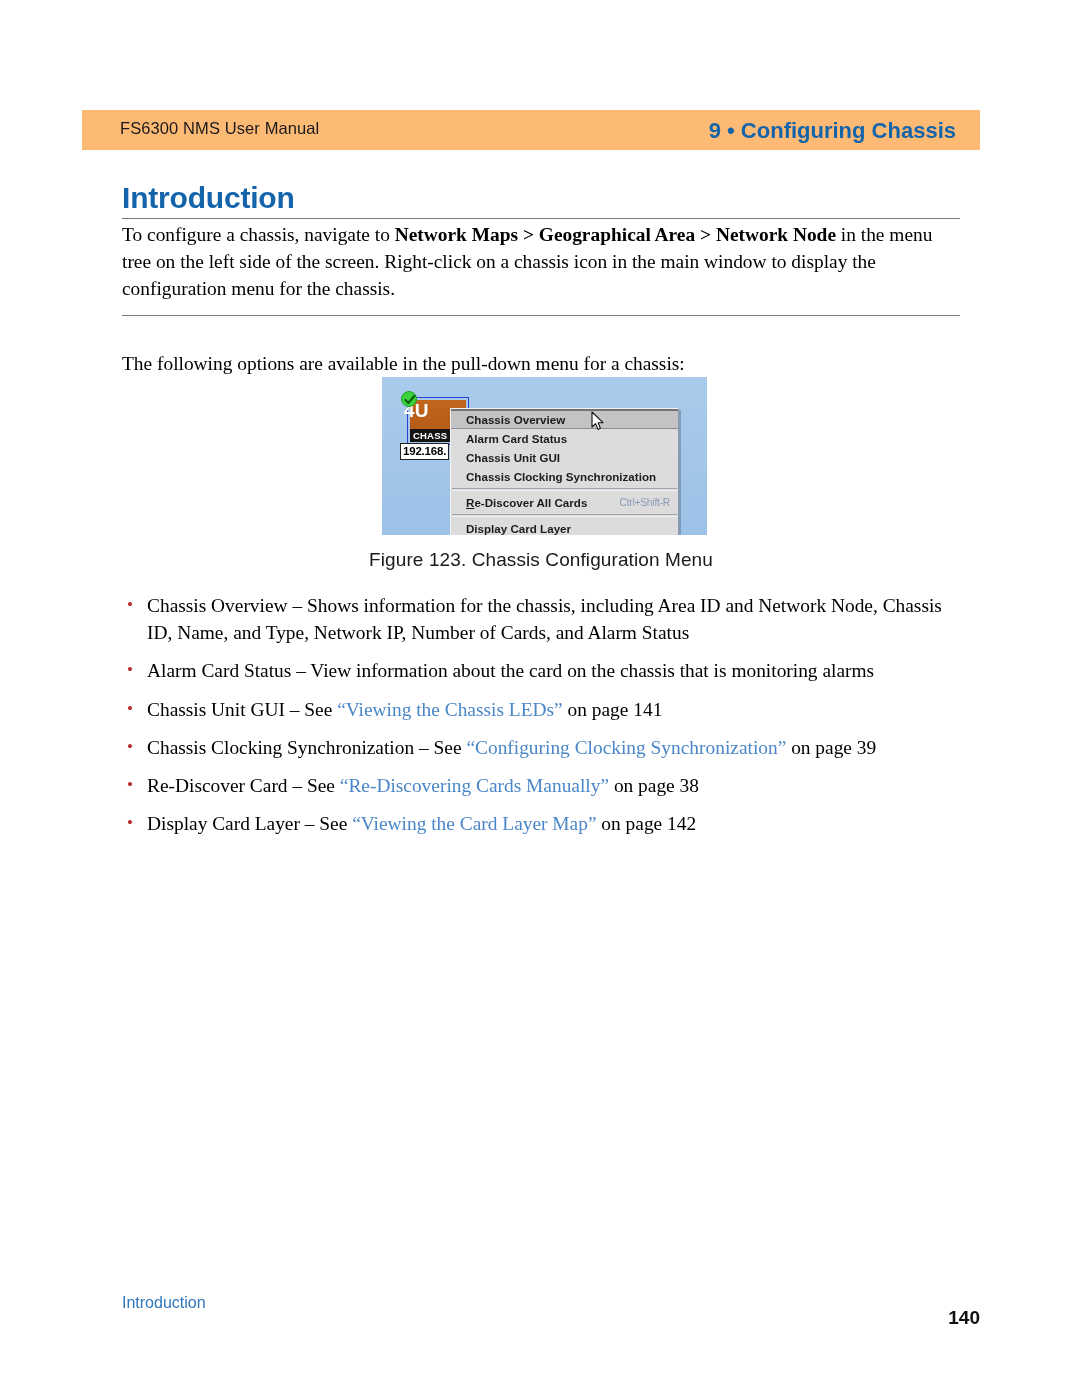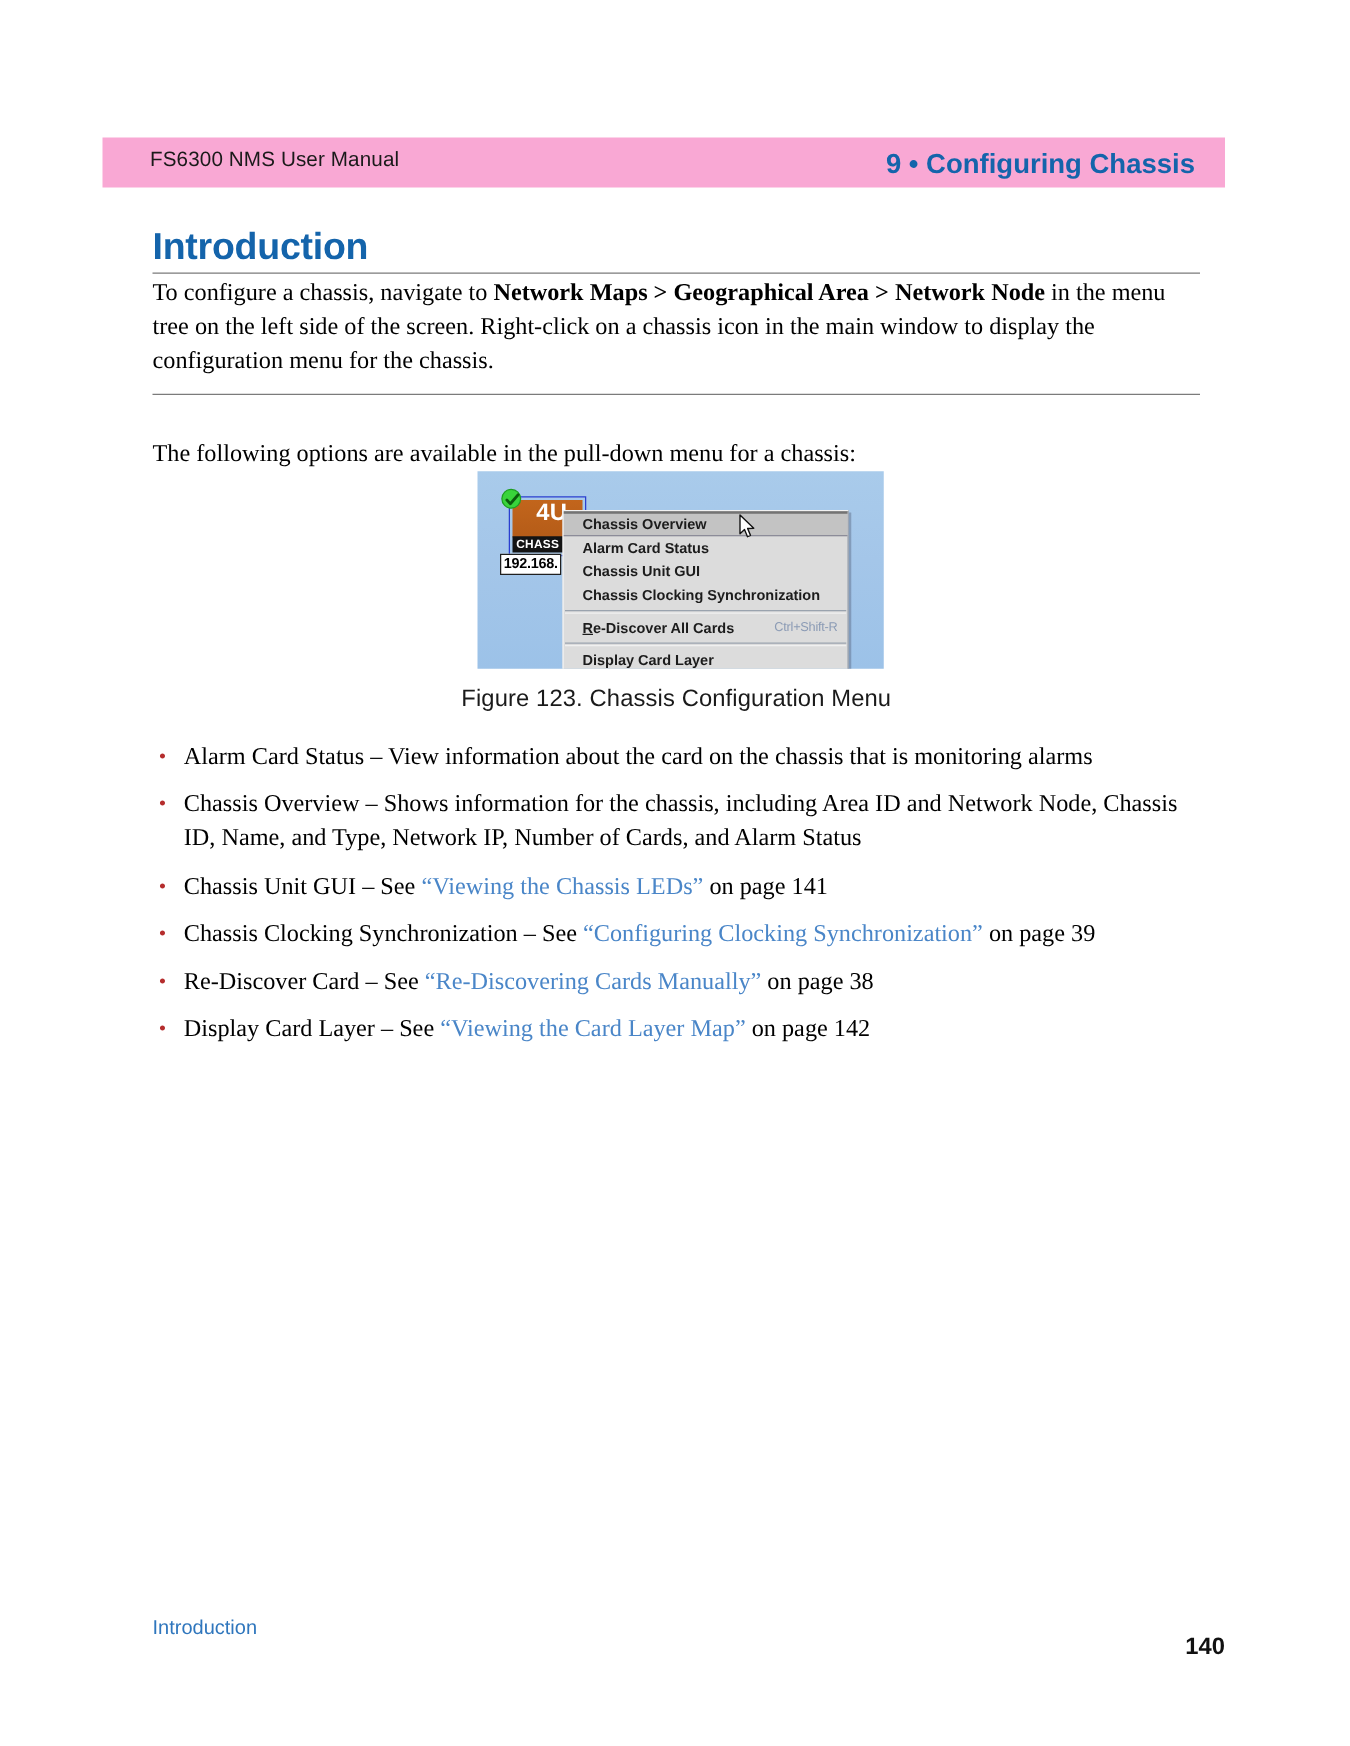--- a/index.html
+++ b/index.html
@@ -23,21 +23,21 @@
     height: 1397px;
   }
 
   
   .header-band {
     position: absolute;
     left: 82px;
     top: 110px;
     width: 898px;
     height: 40px;
-    background: #f9a8d4;
+    background: #fdba74;
   }
   .header-band .hdr-left {
     position: absolute;
     left: 38px;
     top: 9px;
     font-family: "Liberation Sans", sans-serif;
     font-size: 16.5px;
     letter-spacing: 0.1px;
     color: #1a1a1a;
     white-space: nowrap;
@@ -111,21 +111,21 @@
   .node-body {
     position: absolute;
     left: 28px;
     top: 23px;
     width: 56px;
     height: 30px;
     background: linear-gradient(to bottom, #c2651c 0%, #b55c18 100%);
   }
   .node-label {
     position: absolute;
-    left: 47px;
+    left: 22px;
     top: 24px;
     font-family: "Liberation Sans", sans-serif;
     font-size: 19px;
     font-weight: bold;
     color: #ffffff;
     letter-spacing: 0.3px;
     line-height: 1;
   }
   .node-band {
     position: absolute;
@@ -345,22 +345,22 @@
 
     <svg class="cursor-arrow" viewBox="0 0 14 20">
       <path d="M1 1 L1 16 L4.6 12.6 L7 18.4 L9.4 17.3 L7.1 11.8 L12 11.6 Z" fill="#ffffff" stroke="#111111" stroke-width="1.1" stroke-linejoin="round"></path>
     </svg>
   </div>
 
   <div class="fig-caption">Figure 123. Chassis Configuration Menu</div>
 
   <div class="bullets">
 
-  <div class="bullet-row"><span>Alarm Card Status – View information about the card on the chassis that is monitoring alarms</span></div>
-      <div class="bullet-row"><span>Chassis Overview – Shows information for the chassis, including Area ID and Network Node, Chassis ID, Name, and Type, Network IP, Number of Cards, and Alarm Status</span></div>
+  <div class="bullet-row"><span>Chassis Overview – Shows information for the chassis, including Area ID and Network Node, Chassis ID, Name, and Type, Network IP, Number of Cards, and Alarm Status</span></div>
+      <div class="bullet-row"><span>Alarm Card Status – View information about the card on the chassis that is monitoring alarms</span></div>
       <div class="bullet-row"><span>Chassis Unit GUI – See </span><span class="xref">“Viewing the Chassis LEDs”</span><span> on page 141</span></div>
       <div class="bullet-row"><span>Chassis Clocking Synchronization – See </span><span class="xref">“Configuring Clocking Synchronization”</span><span> on page 39</span></div>
       <div class="bullet-row"><span>Re-Discover Card – See </span><span class="xref">“Re-Discovering Cards Manually”</span><span> on page 38</span></div>
       <div class="bullet-row"><span>Display Card Layer – See </span><span class="xref">“Viewing the Card Layer Map”</span><span> on page 142</span></div>
     </div>
 
   <div class="footer-left">Introduction</div>
   <div class="footer-right">140</div>
 
 </div>

